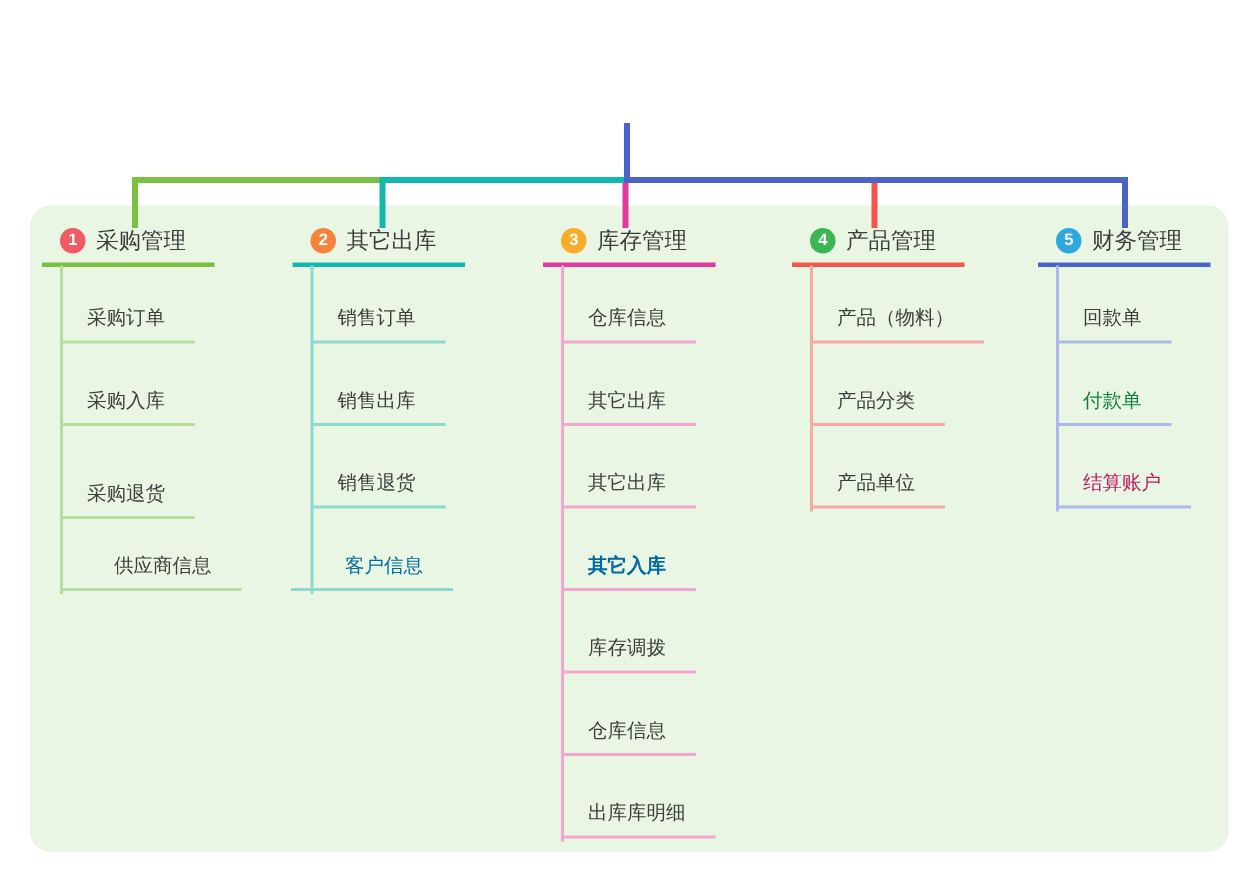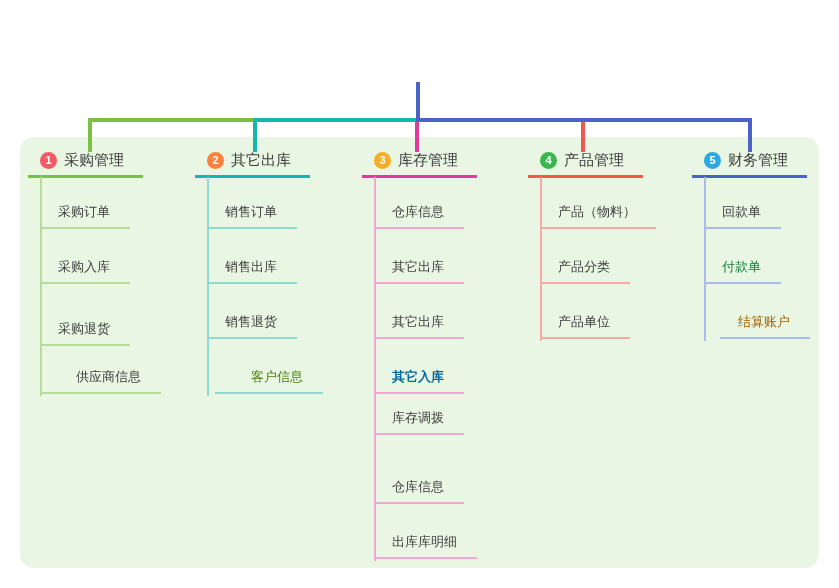--- a/index.html
+++ b/index.html
@@ -64,43 +64,43 @@
       <div class="child" style="left: 40px; top: 320px; border-bottom: 2px solid rgb(183, 221, 155); color: rgb(61, 61, 61);">采购退货</div>
       <div class="child" style="left: 40px; top: 368px; border-bottom: 2px solid rgb(183, 221, 155); color: rgb(61, 61, 61); padding-left: 36px;">供应商信息</div>
       <div class="branch-header" style="left: 195px; top: 150px; border-bottom: 3px solid rgb(18, 183, 174); color: rgb(61, 61, 61);">
         <span class="badge" style="background: rgb(246, 130, 59);">2</span>
         <span>其它出库</span>
       </div>
       <div class="vline" style="left: 207px; top: 177px; width: 2px; height: 219px; background: rgb(143, 217, 211);"></div>
       <div class="child" style="left: 207px; top: 203px; border-bottom: 2px solid rgb(143, 217, 211); color: rgb(61, 61, 61);">销售订单</div>
       <div class="child" style="left: 207px; top: 258px; border-bottom: 2px solid rgb(143, 217, 211); color: rgb(61, 61, 61);">销售出库</div>
       <div class="child" style="left: 207px; top: 313px; border-bottom: 2px solid rgb(143, 217, 211); color: rgb(61, 61, 61);">销售退货</div>
-      <div class="child" style="left: 215px; top: 368px; border-bottom: 2px solid rgb(143, 217, 211); color: #4d7c0f; padding-left: 36px;">客户信息</div>
+      <div class="child" style="left: 194px; top: 368px; border-bottom: 2px solid rgb(143, 217, 211); color: #0369a1; padding-left: 36px;">客户信息</div>
       <div class="branch-header" style="left: 362px; top: 150px; border-bottom: 3px solid rgb(225, 58, 157); color: rgb(61, 61, 61);">
         <span class="badge" style="background: rgb(249, 172, 37);">3</span>
         <span>库存管理</span>
       </div>
       <div class="vline" style="left: 374px; top: 177px; width: 2px; height: 384px; background: rgb(242, 166, 208);"></div>
       <div class="child" style="left: 374px; top: 203px; border-bottom: 2px solid rgb(242, 166, 208); color: rgb(61, 61, 61);">仓库信息</div>
       <div class="child" style="left: 374px; top: 258px; border-bottom: 2px solid rgb(242, 166, 208); color: rgb(61, 61, 61);">其它出库</div>
       <div class="child" style="left: 374px; top: 313px; border-bottom: 2px solid rgb(242, 166, 208); color: rgb(61, 61, 61);">其它出库</div>
       <div class="child" style="left: 374px; top: 368px; border-bottom: 2px solid rgb(242, 166, 208); color: #0369a1; font-weight: bold;">其它入库</div>
-      <div class="child" style="left: 374px; top: 409px; border-bottom: 2px solid rgb(242, 166, 208); color: rgb(61, 61, 61);">库存调拨</div>
+      <div class="child" style="left: 374px; top: 423px; border-bottom: 2px solid rgb(242, 166, 208); color: rgb(61, 61, 61);">库存调拨</div>
       <div class="child" style="left: 374px; top: 478px; border-bottom: 2px solid rgb(242, 166, 208); color: rgb(61, 61, 61);">仓库信息</div>
       <div class="child" style="left: 374px; top: 533px; border-bottom: 2px solid rgb(242, 166, 208); color: rgb(61, 61, 61);">出库库明细</div>
       <div class="branch-header" style="left: 528px; top: 150px; border-bottom: 3px solid rgb(242, 86, 79); color: rgb(61, 61, 61);">
         <span class="badge" style="background: rgb(60, 182, 81);">4</span>
         <span>产品管理</span>
       </div>
       <div class="vline" style="left: 540px; top: 177px; width: 2px; height: 164px; background: rgb(247, 170, 164);"></div>
       <div class="child" style="left: 540px; top: 203px; border-bottom: 2px solid rgb(247, 170, 164); color: rgb(61, 61, 61);">产品（物料）</div>
       <div class="child" style="left: 540px; top: 258px; border-bottom: 2px solid rgb(247, 170, 164); color: rgb(61, 61, 61);">产品分类</div>
       <div class="child" style="left: 540px; top: 313px; border-bottom: 2px solid rgb(247, 170, 164); color: rgb(61, 61, 61);">产品单位</div>
       <div class="branch-header" style="left: 692px; top: 150px; border-bottom: 3px solid rgb(74, 99, 200); color: rgb(61, 61, 61);">
         <span class="badge" style="background: rgb(47, 167, 224);">5</span>
         <span>财务管理</span>
       </div>
       <div class="vline" style="left: 704px; top: 177px; width: 2px; height: 164px; background: rgb(170, 187, 233);"></div>
       <div class="child" style="left: 704px; top: 203px; border-bottom: 2px solid rgb(170, 187, 233); color: rgb(61, 61, 61);">回款单</div>
       <div class="child" style="left: 704px; top: 258px; border-bottom: 2px solid rgb(170, 187, 233); color: #15803d;">付款单</div>
-      <div class="child" style="left: 720px; top: 313px; border-bottom: 2px solid rgb(170, 187, 233); color: #a16207;">结算账户</div>
+      <div class="child" style="left: 704px; top: 313px; border-bottom: 2px solid rgb(170, 187, 233); color: #be185d;">结算账户</div>
     </div>
 </div>
 
 </body></html>

